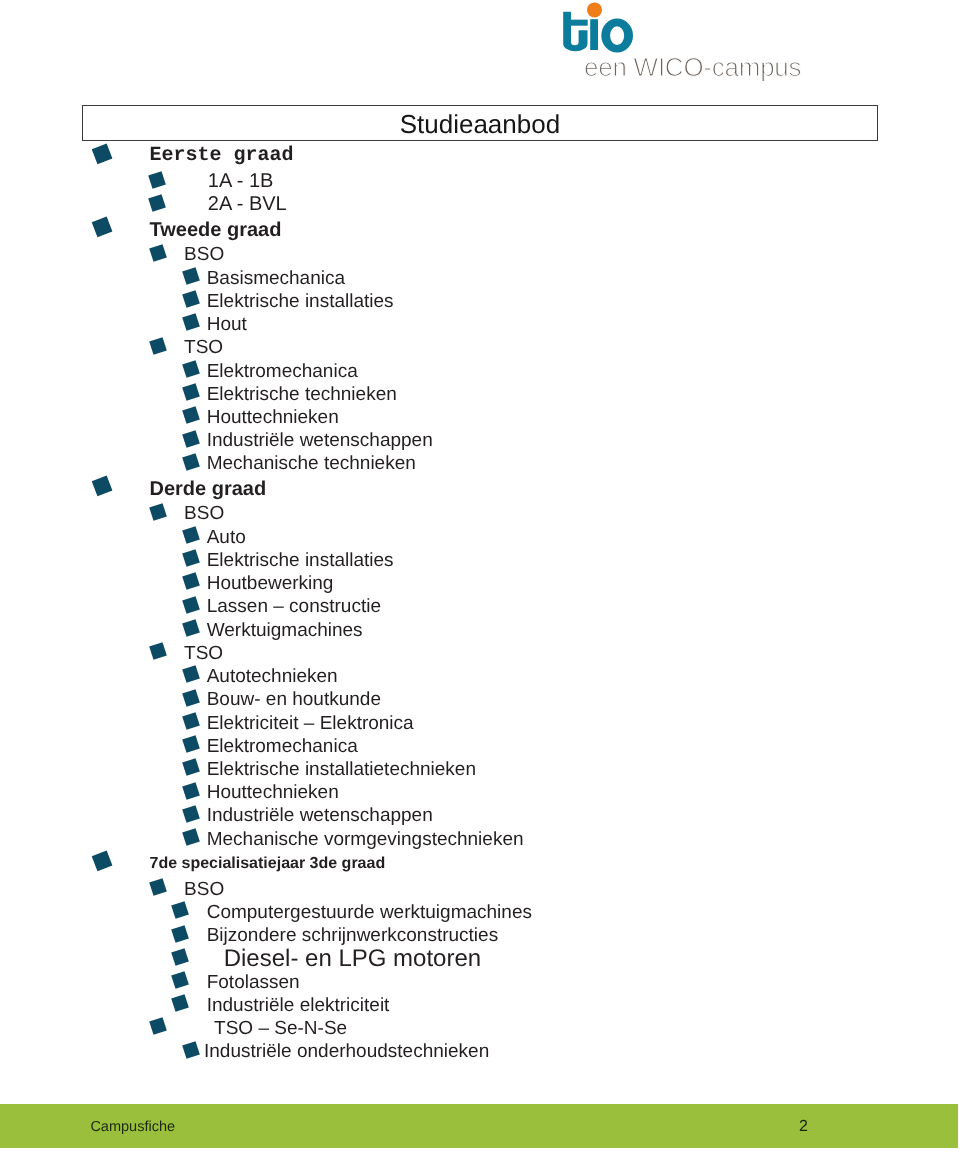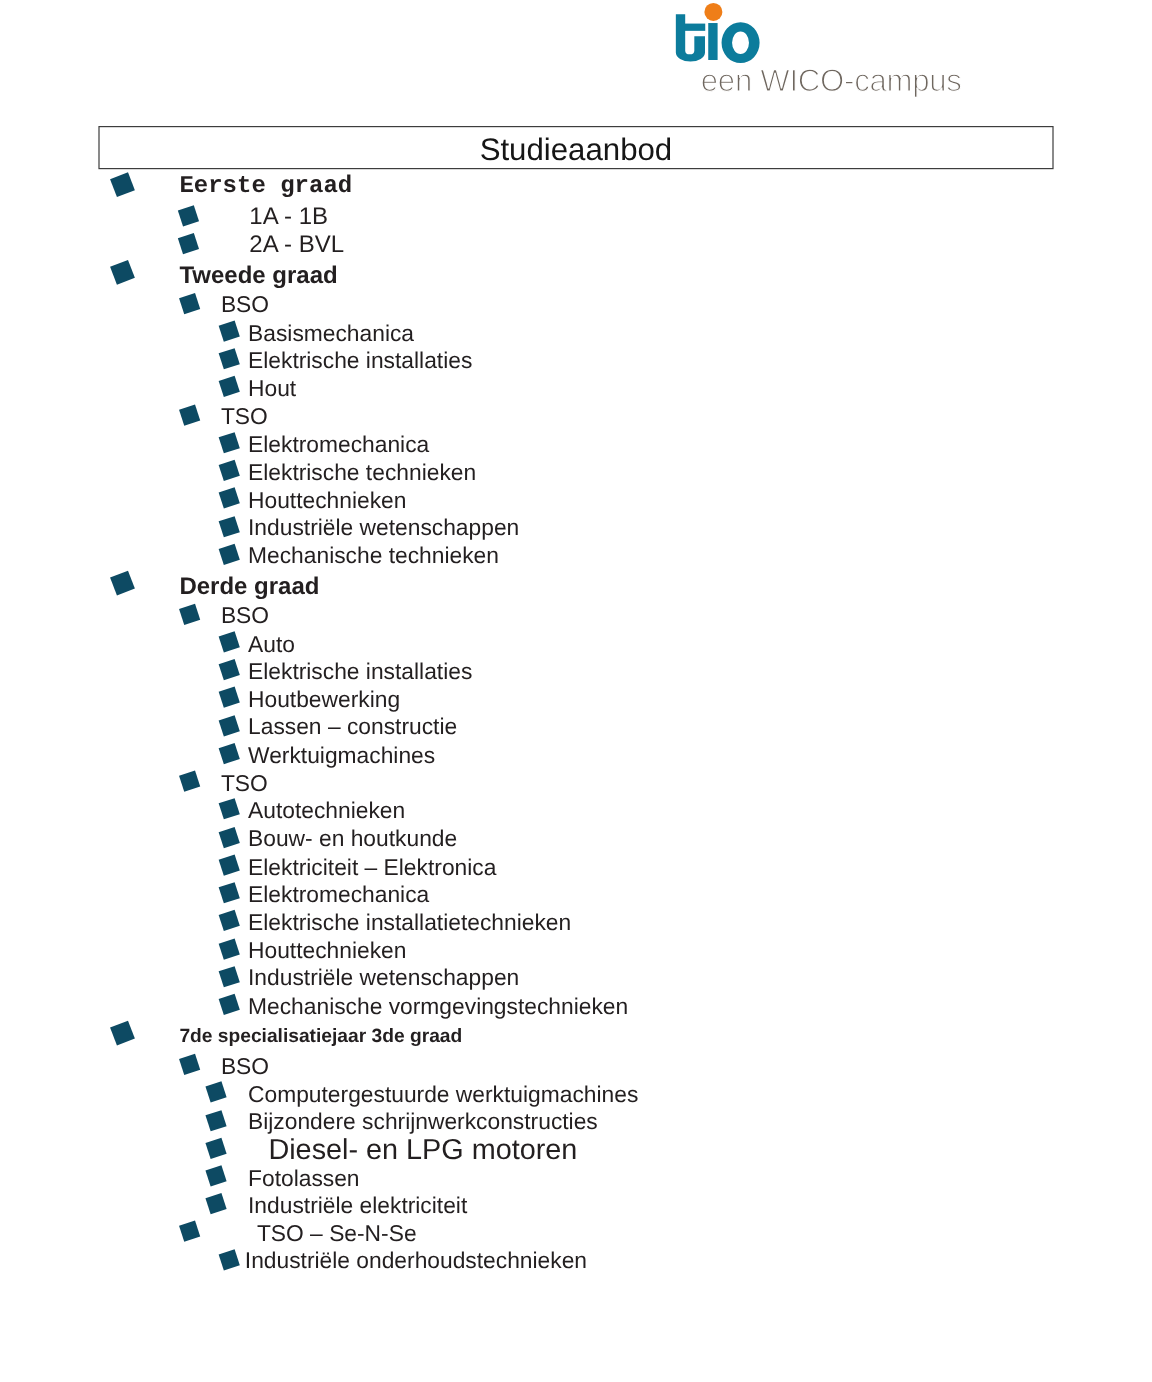--- a/index.html
+++ b/index.html
@@ -195,13 +195,17 @@
       <div class="row" style="top: 0px;">
         <div class="bul" style="left: 150.5px; top: 1019.47px; width: 13.8px; height: 13.8px; transform: rotate(-18deg);"></div>
         <div class="txt" style="left: 184.1px; top: 1019.06px; font-size: 19px; line-height: 19px; font-weight: 400; margin-left: 30px;">TSO – Se-N-Se</div>
       </div>
       <div class="row" style="top: 0px;">
         <div class="bul" style="left: 183.6px; top: 1042.71px; width: 13.8px; height: 13.8px; transform: rotate(-18deg);"></div>
         <div class="txt" style="left: 204px; top: 1042.3px; font-size: 19px; line-height: 19px; font-weight: 400;">Industriële onderhoudstechnieken</div>
       </div>
     </div>
 
+  <div class="footer">
+    <div class="fl">Campusfiche</div>
+    <div class="fr">2</div>
+  </div>
 </div>
 
 </body></html>

